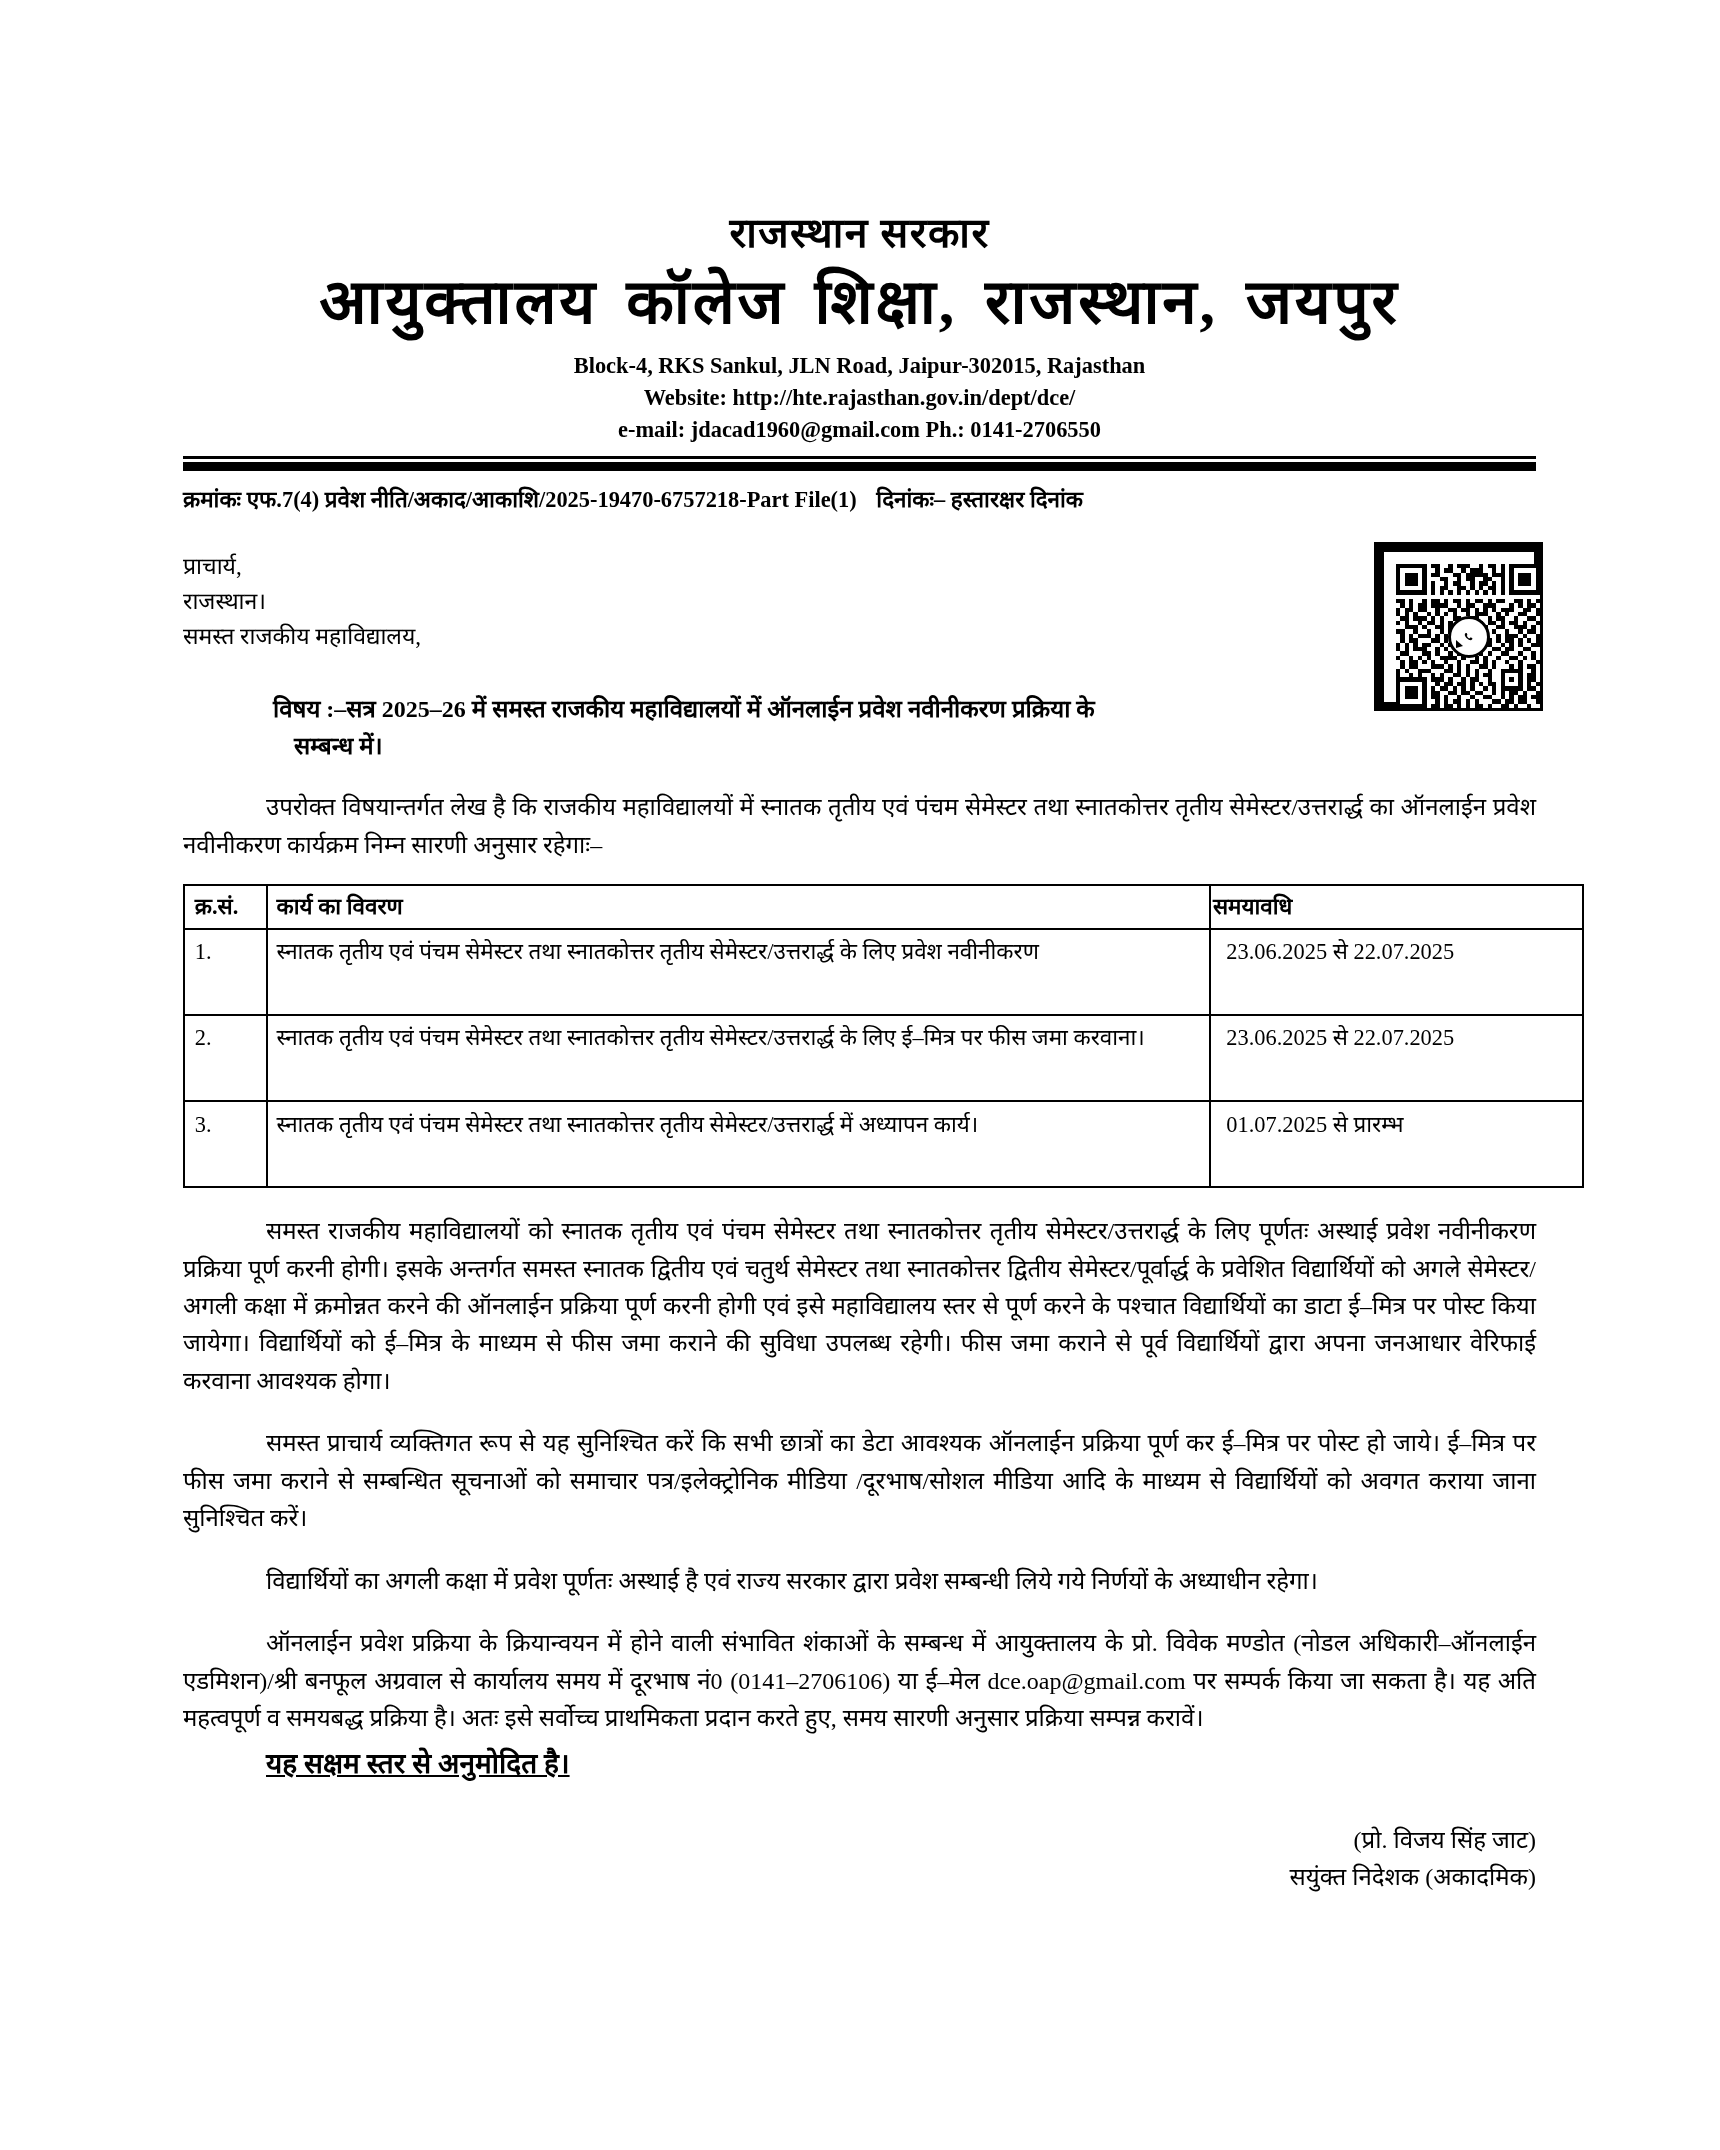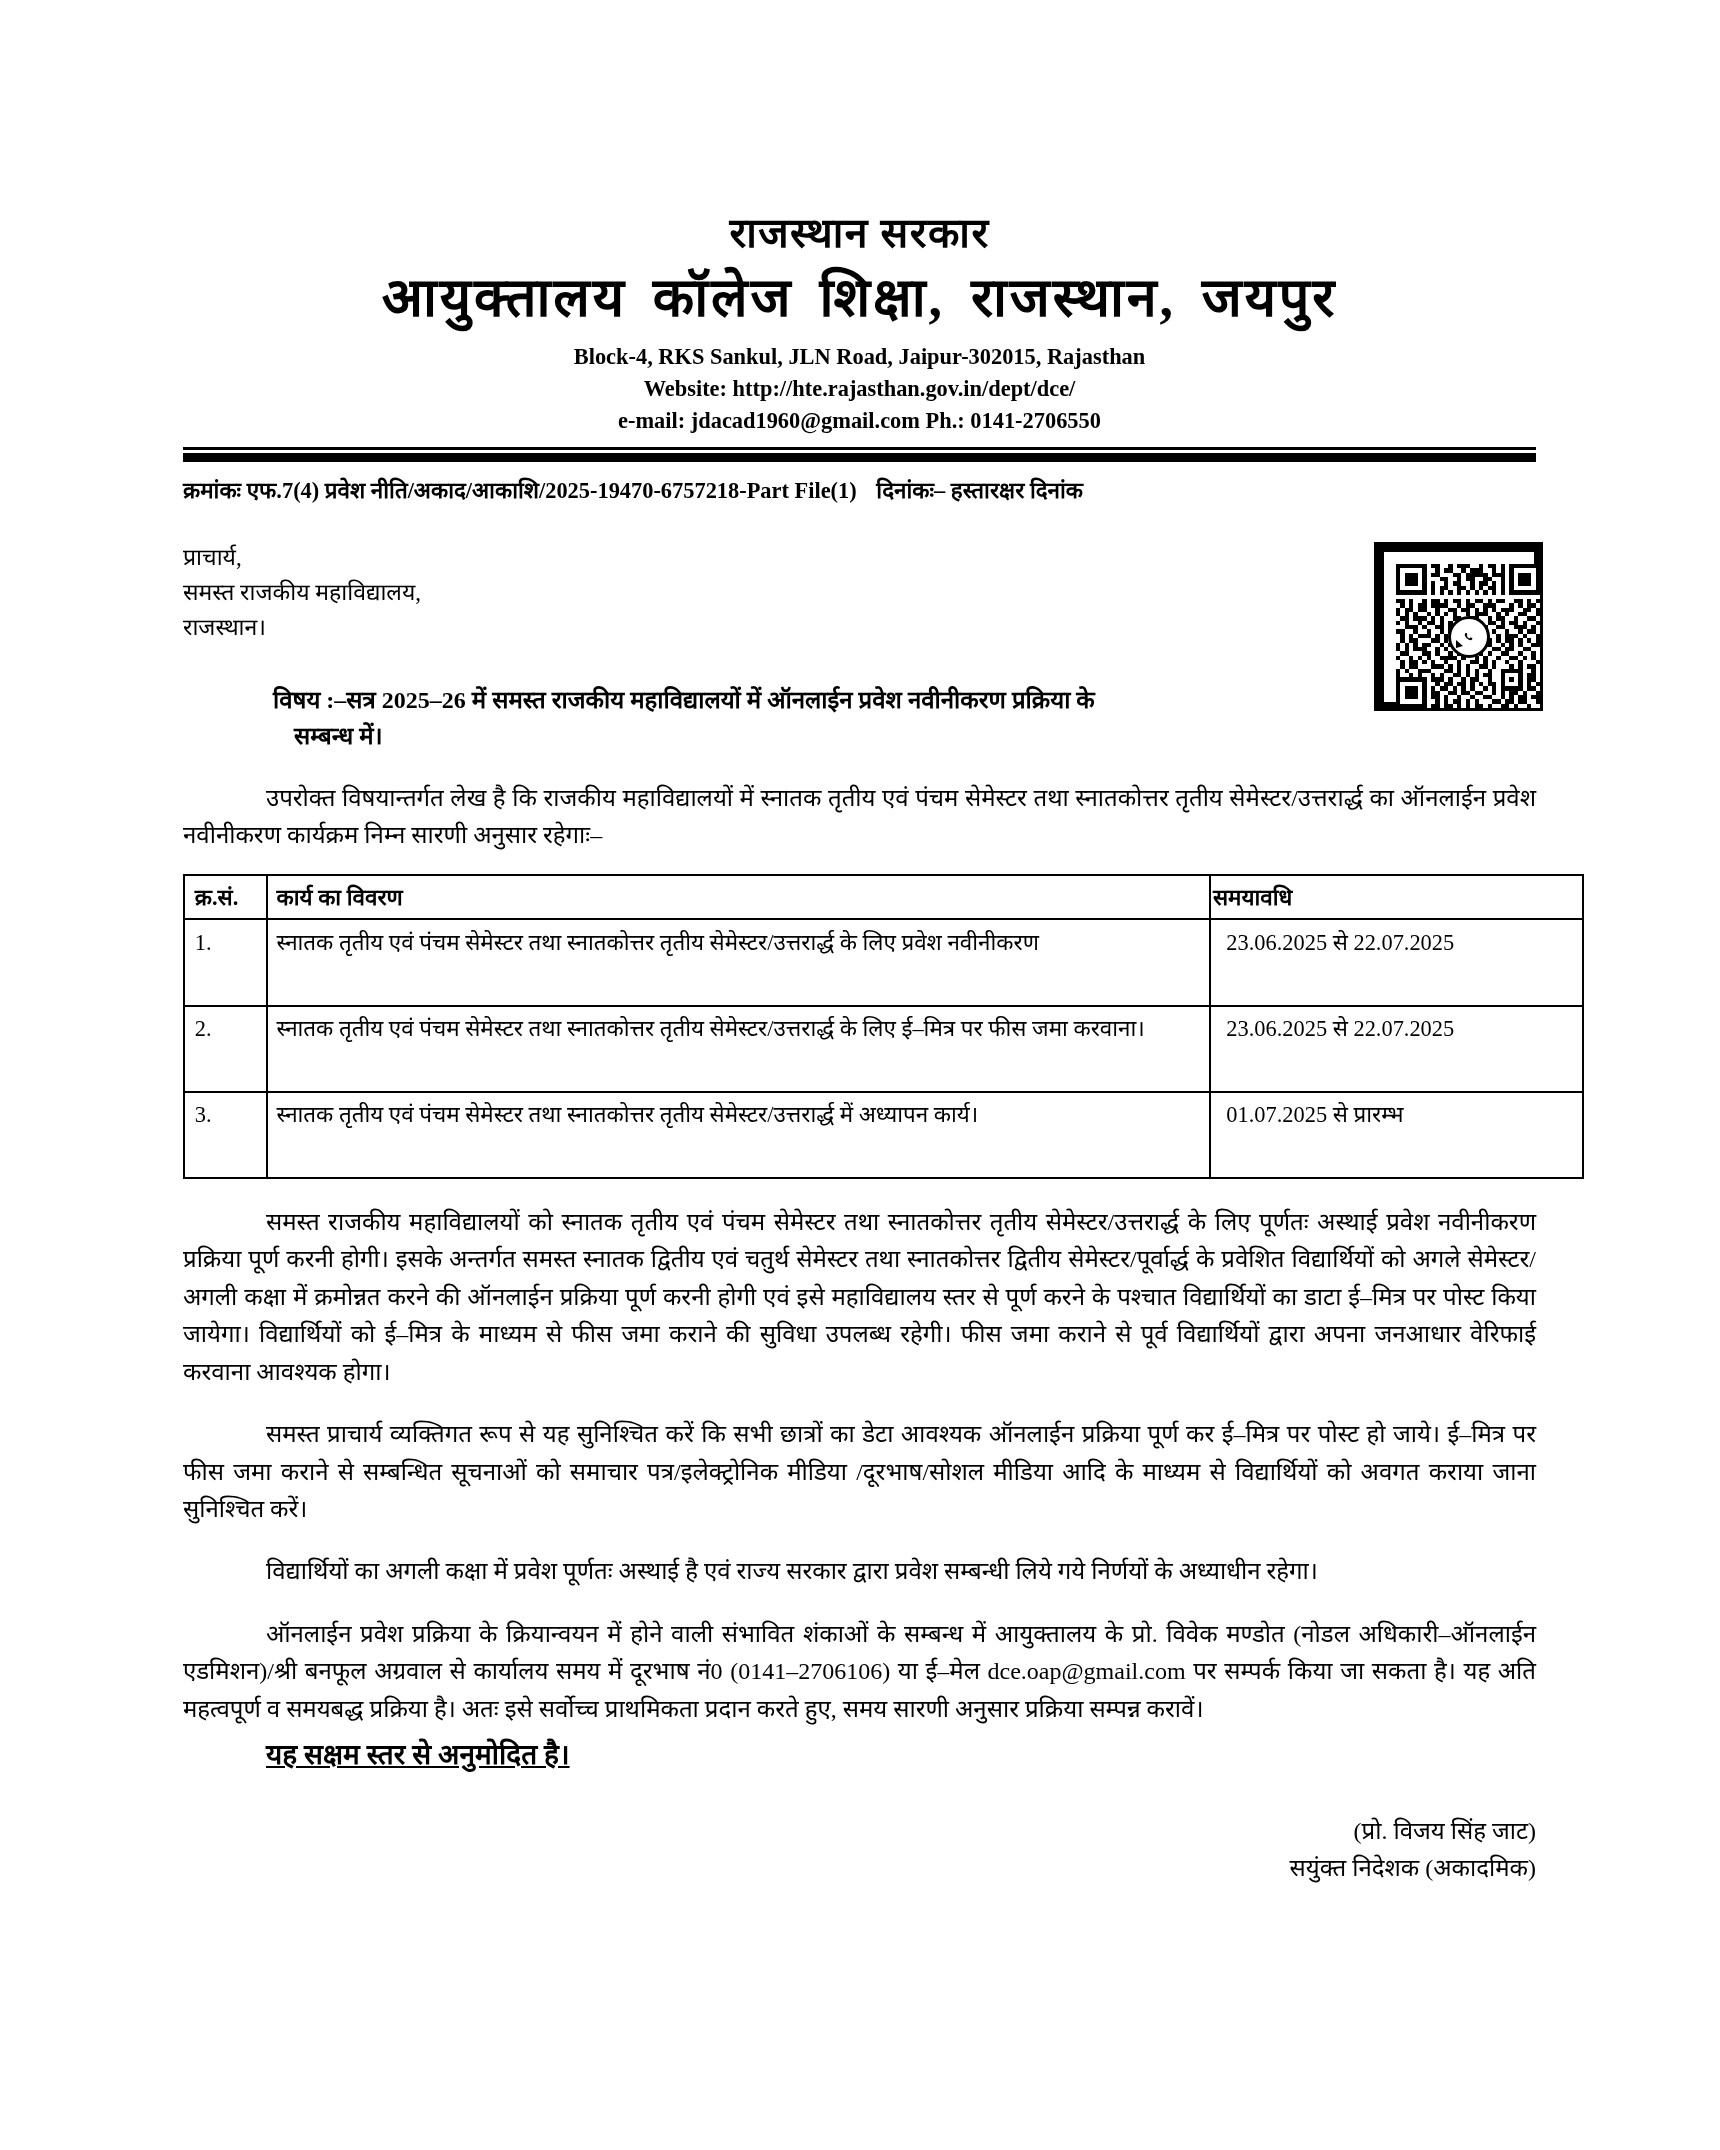--- a/index.html
+++ b/index.html
@@ -29,21 +29,21 @@
   
   .hdr { text-align: center; }
   .hdr-line1 {
     font-size: 41px;
     font-weight: 700;
     letter-spacing: 1.4px;
     margin-top: 203px;
     line-height: 1.15;
   }
   .hdr-line2 {
-    font-size: 54px;
+    font-size: 62px;
     font-weight: 700;
     letter-spacing: 2.8px;
     margin-top: 9.8px;
     line-height: 1.15;
     word-spacing: 9.8px;
   }
   .hdr-addr {
     font-size: 22.4px;
     font-weight: 700;
     margin-top: 12.6px;
@@ -217,22 +217,22 @@
       <div class="thin"></div>
       <div class="thick"></div>
     </div>
 
     <div class="refline">
       <span>क्रमांकः एफ.7(4) प्रवेश नीति/अकाद/आकाशि/2025-19470-6757218-Part File(1)</span><span class="gap"></span><span>दिनांकः– हस्तारक्षर दिनांक</span>
     </div>
 
     <div class="addressee">
       <div>प्राचार्य,</div>
+      <div>राजस्थान।</div>
       <div>समस्त राजकीय महाविद्यालय,</div>
-      <div>राजस्थान।</div>
     </div>
 
     <div class="subject">
       <span>विषय :–सत्र 2025–26 में समस्त राजकीय महाविद्यालयों में ऑनलाईन प्रवेश नवीनीकरण प्रक्रिया के</span>
       <span class="cont">सम्बन्ध में।</span>
     </div>
 
     <div class="para">
       <span class="ind"></span><span>उपरोक्त विषयान्तर्गत लेख है कि राजकीय महाविद्यालयों में स्नातक तृतीय एवं पंचम सेमेस्टर तथा स्नातकोत्तर तृतीय सेमेस्टर/उत्तरार्द्ध का ऑनलाईन प्रवेश नवीनीकरण कार्यक्रम निम्न सारणी अनुसार रहेगाः–</span>
     </div>

